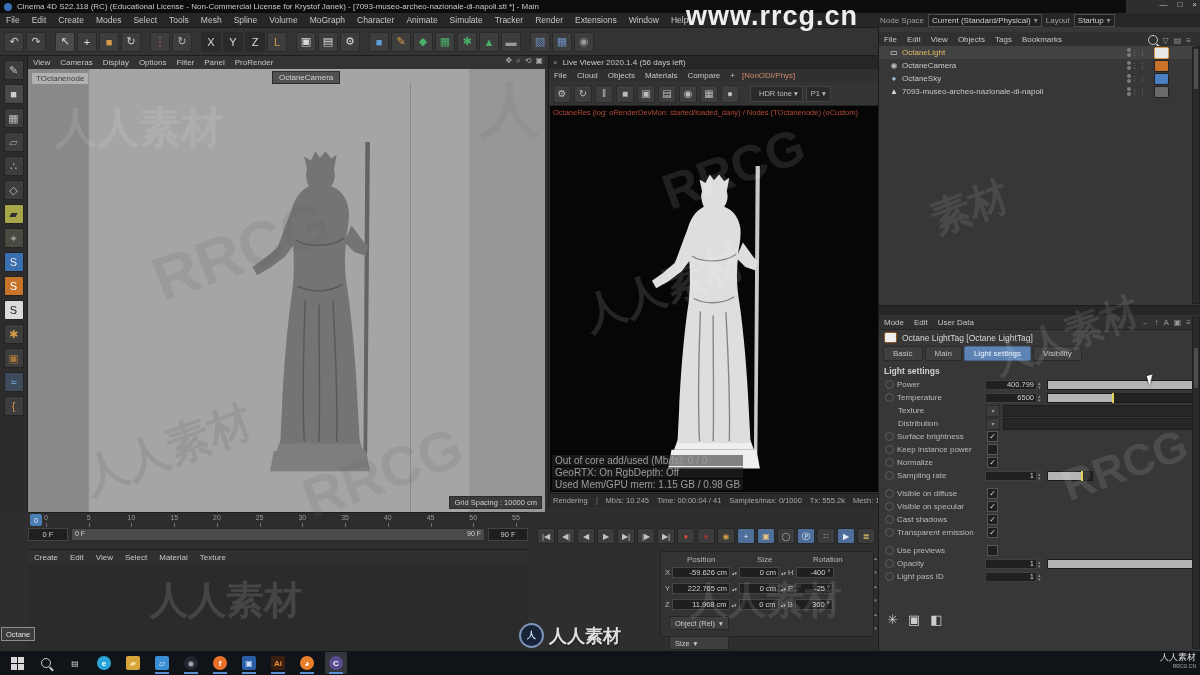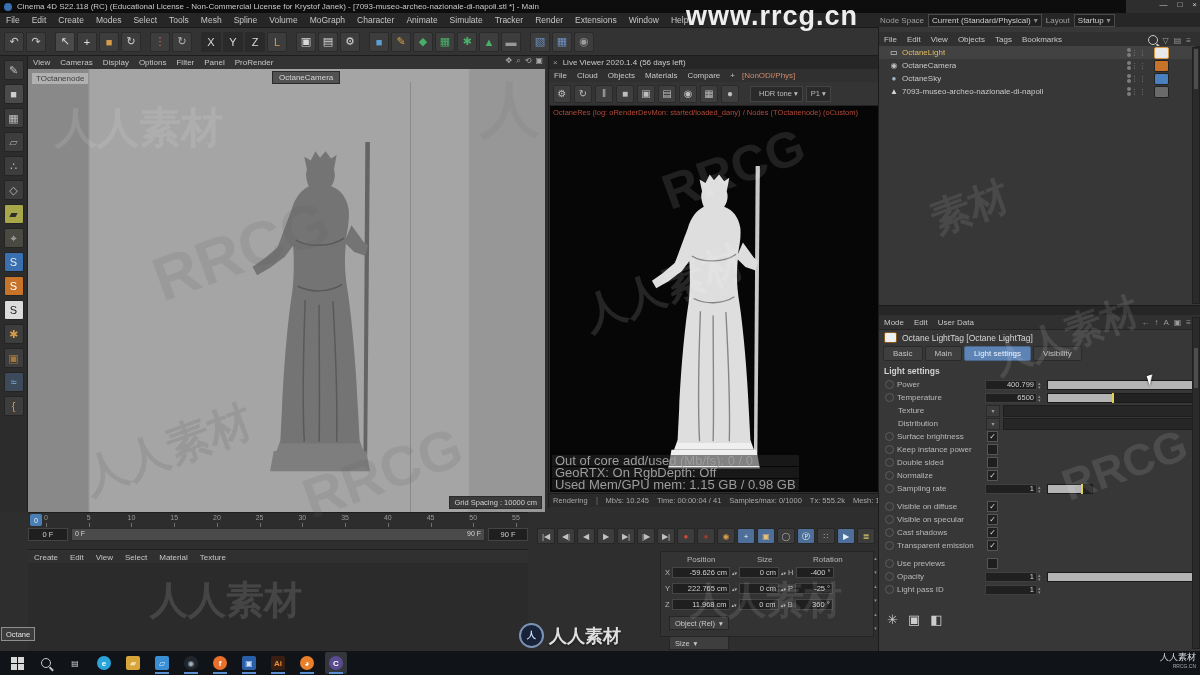--- a/index.html
+++ b/index.html
@@ -42,21 +42,21 @@
   .lv-close{font-size:8px;color:#9a9a9a;margin-left:4px;}
   .lv-title{font-size:8px;color:#cacaca;white-space:nowrap;}
   .lv-menu{position:absolute;left:0;top:13px;width:330px;height:13px;background:#303030;display:flex;align-items:center;border-bottom:1px solid #222;}
   .lv-menu .menu-item{font-size:8px;padding:0 5px;}
   .lv-badge{font-size:8px;color:#d08a6a;white-space:nowrap;padding-left:2px;}
   .lv-tools{position:absolute;left:0;top:26px;width:330px;height:24px;background:#343434;display:flex;align-items:center;gap:3px;padding-left:4px;box-sizing:border-box;border-bottom:1px solid #222;}
   .lv-tool{width:18px;height:18px;background:#3e3e3e;border:1px solid #2a2a2a;border-radius:2px;display:flex;align-items:center;justify-content:center;font-size:10px;color:#bdbdbd;box-sizing:border-box;}
   .lv-drop{font-size:7.5px;color:#bdbdbd;background:#2a2a2a;border:1px solid #444;height:14px;line-height:14px;padding:0 4px;white-space:nowrap;}
   .lv-render{position:absolute;left:1px;top:50px;width:328px;height:386px;background:#060606;overflow:hidden;}
   .lv-log{position:absolute;left:3px;top:2px;font-size:7.5px;color:#b24a3a;white-space:nowrap;}
-  .lv-overlay{position:absolute;left:2px;bottom:2px;font-size:13px;color:#9c9c9c;line-height:11px;}
+  .lv-overlay{position:absolute;left:2px;bottom:2px;font-size:10px;color:#9c9c9c;line-height:11px;}
   .lv-overlay div{background:rgba(40,40,40,.55);padding:0 3px;margin-top:1px;white-space:nowrap;}
   .lv-status{position:absolute;left:0;top:437px;width:330px;height:14px;background:#2a2a2a;display:flex;align-items:center;gap:8px;font-size:7.5px;color:#a8a8a8;padding-left:4px;box-sizing:border-box;border-top:1px solid #1c1c1c;white-space:nowrap;overflow:hidden;}
   .lv-progress{width:26px;height:6px;background:#1d1d1d;border:1px solid #444;}
   .lv-progress i{display:block;height:100%;width:30%;background:#6f8fb0;}
   
   .right{left:878px;top:27px;width:322px;height:624px;background:#373737;border-left:1px solid #1c1c1c;}
   .om-menu,.am-menu{position:absolute;left:0;width:322px;height:14px;background:#303030;display:flex;align-items:center;border-bottom:1px solid #242424;}
   .om-menu{top:5px;}
   .om-menu .menu-item,.am-menu .menu-item{font-size:8px;padding:0 5px;}
   .panel-right-icons{position:absolute;right:10px;display:flex;gap:5px;font-size:8px;color:#9a9a9a;align-items:center;}
@@ -464,25 +464,20 @@
           <span class="plabel">Surface brightness</span>
           <span class="pcheck">✓</span>
         </div>
         <div class="prow">
           <span class="pdot"></span>
           <span class="plabel">Keep instance power</span>
           <span class="pcheck"></span>
         </div>
         <div class="prow">
           <span class="pdot"></span>
-          <span class="plabel">Double sided</span>
-          <span class="pcheck"></span>
-        </div>
-        <div class="prow">
-          <span class="pdot"></span>
           <span class="plabel">Normalize</span>
           <span class="pcheck">✓</span>
         </div>
         <div class="prow">
           <span class="pdot"></span>
           <span class="plabel">Sampling rate</span>
           <span class="pval">1</span>
           <span class="pspin">
             <span>▴</span>
             <span>▾</span>

